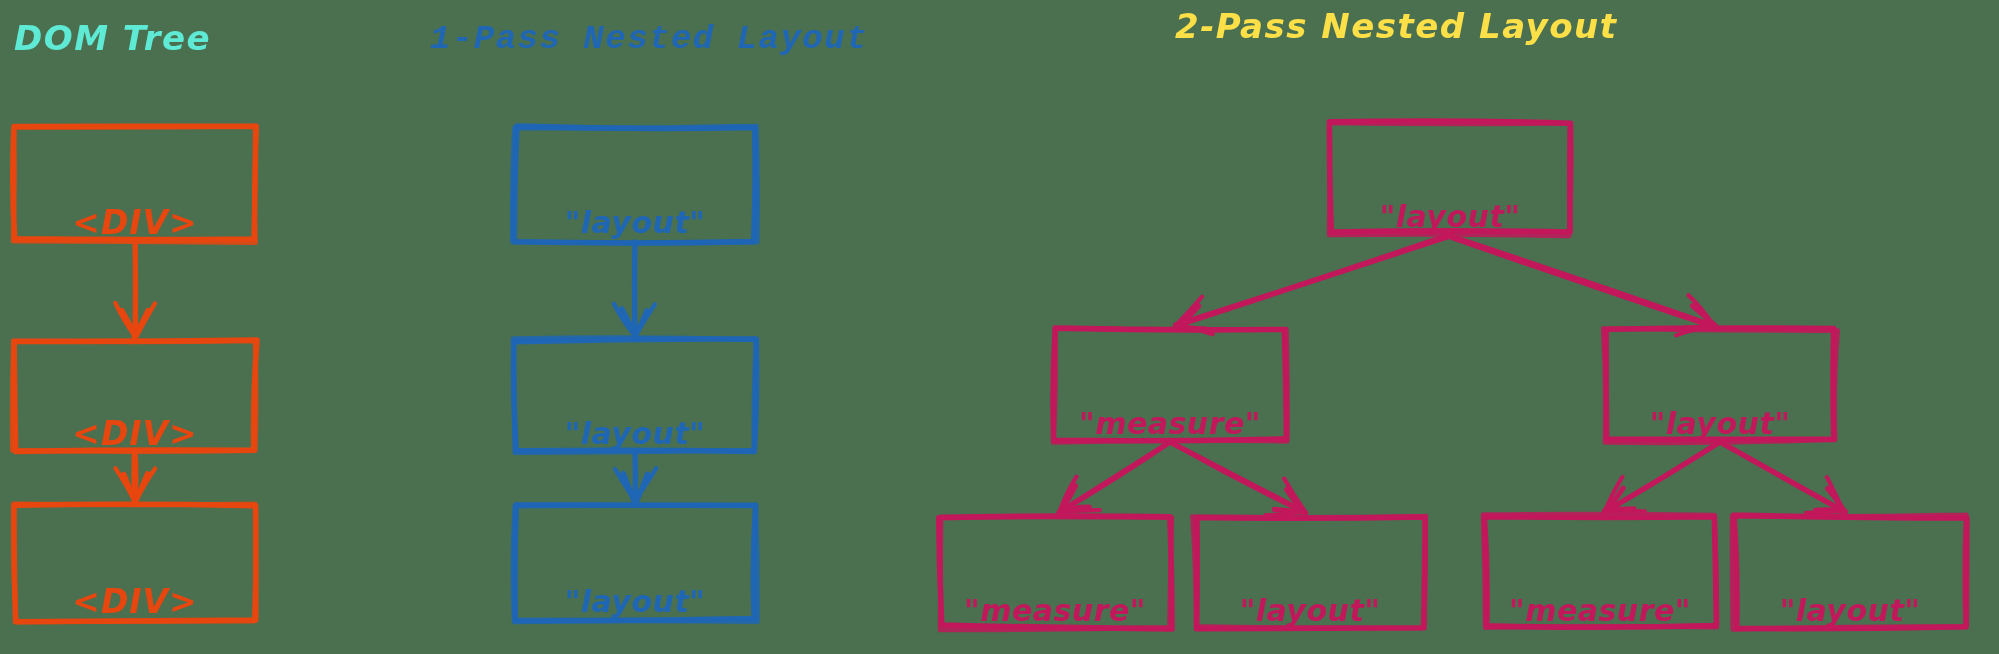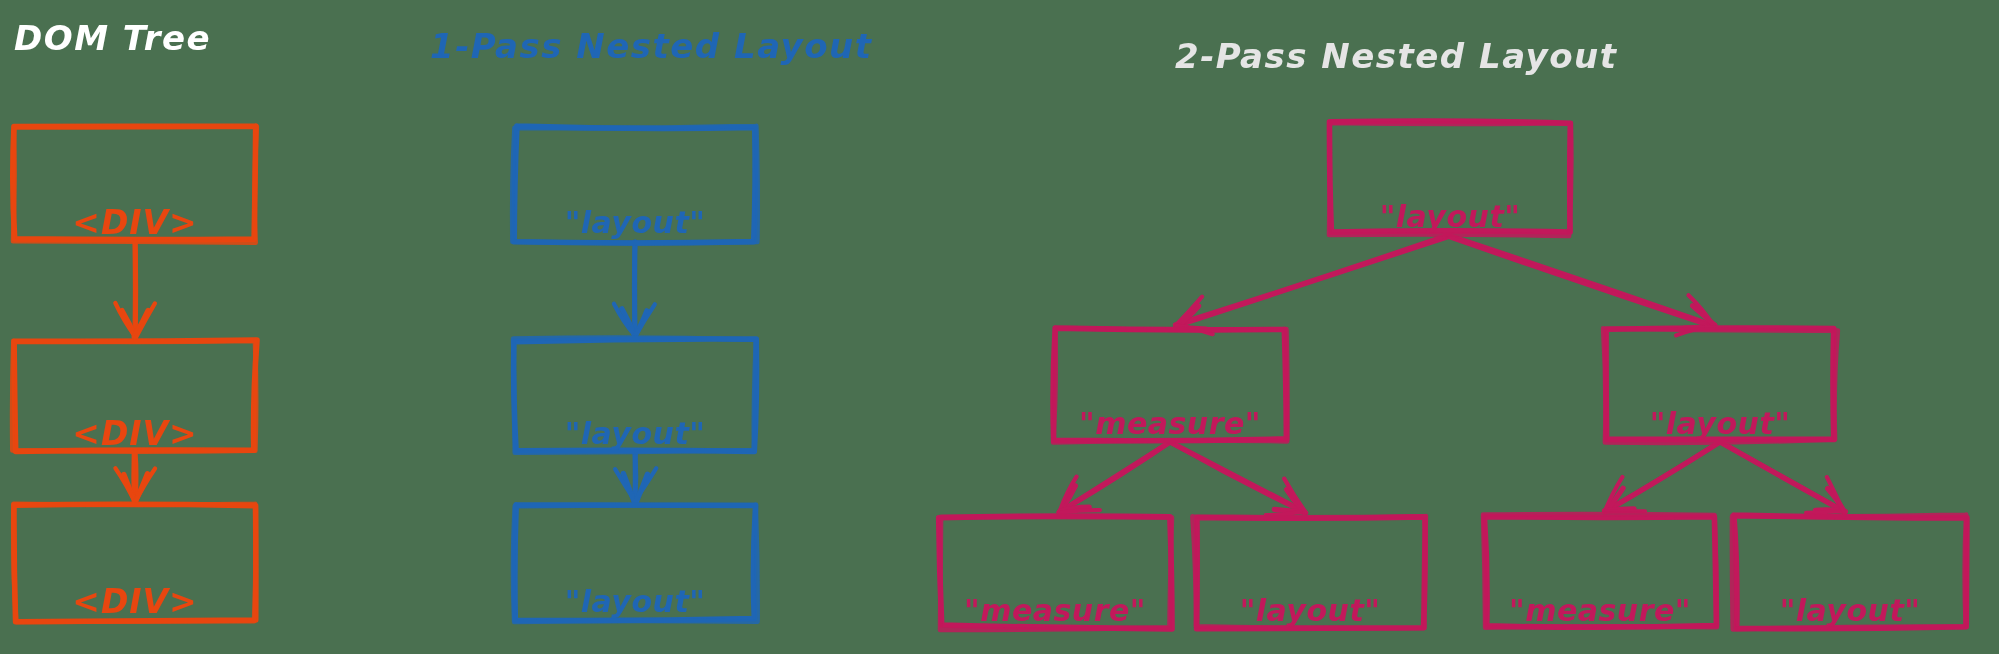--- a/index.html
+++ b/index.html
@@ -167,29 +167,29 @@
       <g>
         <path d="M 1484.4 516.6 Q 1601.9 518.2 1714.4 516.7 M 1714.4 516.7 Q 1715.7 572.8 1716.4 625.5 M 1716.4 625.5 Q 1601.8 628.7 1486.7 625.9 M 1486.7 625.9 Q 1488.0 570.4 1484.4 516.6 " stroke="#c2185b" stroke-width="5.60" fill="none" stroke-linecap="round" opacity="1"></path>
         <path d="M 1483.1 514.7 Q 1599.8 513.5 1714.4 515.1 M 1714.4 515.1 Q 1717.1 571.7 1716.8 627.1 M 1716.8 627.1 Q 1603.9 625.5 1485.2 627.6 M 1485.2 627.6 Q 1485.0 571.0 1483.1 514.7 " stroke="#c2185b" stroke-width="4.70" fill="none" stroke-linecap="round" opacity="0.85"></path>
       </g>
       <g>
         <path d="M 1733.9 515.1 Q 1852.8 518.0 1966.9 517.9 M 1966.9 517.9 Q 1966.7 574.8 1966.2 626.7 M 1966.2 626.7 Q 1852.6 629.2 1736.7 628.4 M 1736.7 628.4 Q 1737.8 568.6 1733.9 515.1 " stroke="#c2185b" stroke-width="5.60" fill="none" stroke-linecap="round" opacity="1"></path>
         <path d="M 1732.1 516.2 Q 1847.7 517.7 1966.1 514.7 M 1966.1 514.7 Q 1963.5 570.9 1965.8 626.8 M 1965.8 626.8 Q 1848.6 625.9 1732.8 629.3 M 1732.8 629.3 Q 1731.8 574.1 1732.1 516.2 " stroke="#c2185b" stroke-width="4.70" fill="none" stroke-linecap="round" opacity="0.85"></path>
       </g>
     </svg>
   <div id="overlay">
-      <div class="title" style="left: 14px; top: 18px; color: #ffffff;">DOM Tree</div>
+      <div class="title" style="left: 14px; top: 18px; color: #5eead4;">DOM Tree</div>
       <div class="box-label lbl-div" style="left: 135px; top: 184px; color: rgb(232, 70, 15);">&lt;DIV&gt;</div>
       <div class="box-label lbl-div" style="left: 135px; top: 395px; color: rgb(232, 70, 15);">&lt;DIV&gt;</div>
       <div class="box-label lbl-div" style="left: 135px; top: 562.5px; color: rgb(232, 70, 15);">&lt;DIV&gt;</div>
-      <div class="title" style="left: 430px; top: 26px; color: rgb(31, 102, 181);">1-Pass Nested Layout</div>
+      <div class="title" style="left: 430px; top: 20px; color: rgb(31, 102, 181); font-family: Liberation Mono, monospace;">1-Pass Nested Layout</div>
       <div class="box-label lbl-layout" style="left: 635px; top: 184px; color: rgb(31, 102, 181);">"layout"</div>
       <div class="box-label lbl-layout" style="left: 635px; top: 395px; color: rgb(31, 102, 181);">"layout"</div>
       <div class="box-label lbl-layout" style="left: 635px; top: 562.5px; color: rgb(31, 102, 181);">"layout"</div>
-      <div class="title" style="left: 1175px; top: 36px; color: #e5e5e5;">2-Pass Nested Layout</div>
+      <div class="title" style="left: 1175px; top: 6px; color: #fde047;">2-Pass Nested Layout</div>
       <div class="box-label lbl-layout" style="left: 1450px; top: 178px; color: rgb(194, 24, 91);">"layout"</div>
       <div class="box-label lbl-layout" style="left: 1170px; top: 385px; color: rgb(194, 24, 91);">"measure"</div>
       <div class="box-label lbl-layout" style="left: 1720px; top: 385px; color: rgb(194, 24, 91);">"layout"</div>
       <div class="box-label lbl-layout" style="left: 1055px; top: 572px; color: rgb(194, 24, 91);">"measure"</div>
       <div class="box-label lbl-layout" style="left: 1310px; top: 572px; color: rgb(194, 24, 91);">"layout"</div>
       <div class="box-label lbl-layout" style="left: 1600px; top: 572px; color: rgb(194, 24, 91);">"measure"</div>
       <div class="box-label lbl-layout" style="left: 1850px; top: 572px; color: rgb(194, 24, 91);">"layout"</div>
     </div>
 </div>
 

